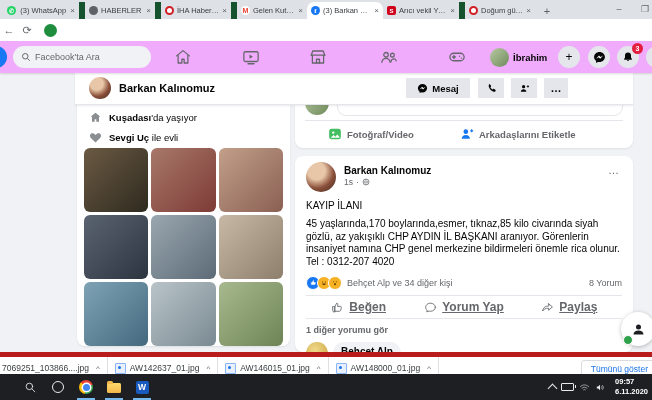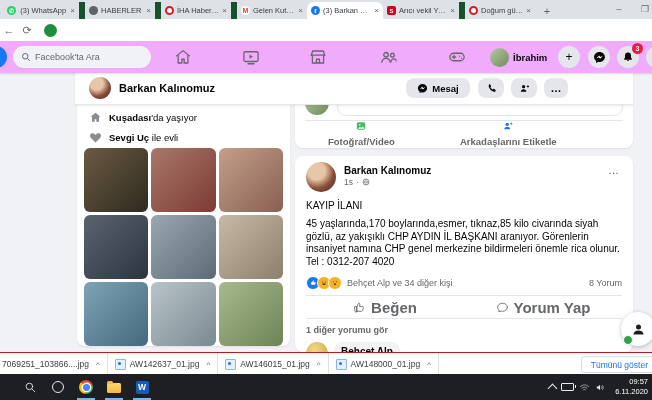--- a/index.html
+++ b/index.html
@@ -47,67 +47,67 @@
   .fbuser .nm{font-size:9.5px;font-weight:bold;color:#050505;}
   .fbcirc{position:absolute;top:5px;width:22px;height:22px;border-radius:50%;background:#e4e6eb;display:flex;align-items:center;justify-content:center;color:#050505;}
   .badge{position:absolute;top:-3px;right:-4px;min-width:11px;height:11px;border-radius:6px;background:#e41e3f;color:#fff;font-size:7px;font-weight:bold;display:flex;align-items:center;justify-content:center;padding:0 1px;box-sizing:border-box;}
 
   
   .content{position:absolute;top:73px;left:0;width:652px;height:279px;background:#f0f2f5;}
   .card{position:absolute;background:#fff;box-shadow:0 1px 2px rgba(0,0,0,.08);}
   .stickybar{left:75px;top:0;width:558px;height:31px;border-bottom:1px solid #e4e6eb;z-index:4;}
   .stickybar .av{position:absolute;left:14px;top:4px;width:22px;height:22px;border-radius:50%;}
   .stickybar .nm{position:absolute;left:44px;top:9px;font-size:11px;font-weight:bold;color:#050505;}
-  .pillbtn{position:absolute;top:5px;height:20px;border-radius:8px;background:#e4e6eb;display:flex;align-items:center;justify-content:center;gap:4px;font-size:9.5px;font-weight:bold;color:#050505;box-sizing:border-box;}
+  .pillbtn{position:absolute;top:5px;height:20px;border-radius:0;background:#e4e6eb;display:flex;align-items:center;justify-content:center;gap:4px;font-size:9.5px;font-weight:bold;color:#050505;box-sizing:border-box;}
   .pillbtn svg{width:11px;height:11px;}
 
   .leftcard{left:77px;top:31px;width:213px;height:242px;border-radius:0 0 8px 8px;}
   .introrow{display:flex;align-items:center;gap:7px;font-size:9.5px;color:#050505;margin:7px 0 0 12px;}
   .introrow svg{width:13px;height:13px;fill:#8a8d91;}
   .photogrid{position:absolute;left:7px;top:44px;width:199px;display:grid;grid-template-columns:repeat(3,1fr);gap:3px;}
   .ph{height:64px;border-radius:6px;}
 
   .composer{left:295px;top:31px;width:338px;height:44px;border-radius:0 0 8px 8px;overflow:hidden;}
   .composer .cav{position:absolute;left:10px;top:-13px;width:24px;height:24px;border-radius:50%;}
   .composer .cpill{position:absolute;left:42px;right:10px;top:-8px;height:18px;border:1px solid #e4e6eb;border-radius:9px;}
   .composer .cdiv{position:absolute;left:10px;right:10px;top:16px;height:1px;background:#e4e6eb;}
-  .copt{position:absolute;top:17px;height:26px;display:flex;align-items:center;gap:5px;font-size:9.5px;font-weight:bold;color:#65676b;flex-direction:column;}
+  .copt{position:absolute;top:17px;height:26px;display:flex;align-items:center;gap:5px;font-size:9.5px;font-weight:bold;color:#65676b;}
 
   .post{left:295px;top:83px;width:338px;height:196px;border-radius:8px;overflow:hidden;padding:0 11px;box-sizing:border-box;}
   .phead{position:relative;height:40px;padding-top:7px;box-sizing:border-box;}
   .phead .av{position:absolute;left:0;top:6px;width:30px;height:30px;border-radius:50%;}
   .phead .nm{position:absolute;left:38px;top:9px;font-size:10px;font-weight:bold;color:#050505;}
   .phead .tm{position:absolute;left:38px;top:21px;font-size:8.5px;color:#65676b;display:flex;align-items:center;gap:3px;}
   .phead .more{position:absolute;right:2px;top:8px;color:#65676b;font-size:11px;letter-spacing:1px;}
   .ptitle{font-size:10px;color:#050505;margin-top:4px;}
   .pbody{font-size:10px;line-height:12.5px;color:#050505;margin-top:7px;}
   .ptel{font-size:10px;line-height:12.5px;color:#050505;}
   .reactrow{display:flex;align-items:center;margin-top:7px;height:15px;}
   .rcluster{display:flex;}
   .remoji{width:12px;height:12px;border-radius:50%;border:1.5px solid #fff;margin-left:-3px;display:flex;align-items:center;justify-content:center;}
   .remoji:first-child{margin-left:0;}
   .remoji.like{background:#1877f2;}
   .remoji.yellow{background:#f7b125;}
   .rsummary{font-size:9px;color:#65676b;margin-left:5px;flex:1;}
   .rcomments{font-size:9px;color:#65676b;}
   .pdivider{height:1px;background:#e4e6eb;margin-top:5px;}
   .pactions{display:flex;height:22px;}
-  .pact{flex:1;display:flex;align-items:center;justify-content:center;gap:5px;font-size:15px;font-weight:bold;color:#65676b;}
+  .pact{flex:1;display:flex;align-items:center;justify-content:center;gap:5px;font-size:12px;font-weight:bold;color:#65676b;text-decoration:underline;}
   .pact svg{width:13px;height:13px;stroke:#65676b;fill:none;stroke-width:1.6;stroke-linejoin:round;stroke-linecap:round;}
   .viewmore{font-size:9px;font-weight:bold;color:#65676b;margin-top:6px;}
   .commentrow{display:flex;margin-top:7px;gap:5px;}
   .commentrow .av{width:22px;height:22px;border-radius:50%;flex:none;}
   .cbubble{background:#f0f2f5;border-radius:12px;padding:4px 8px 5px;max-width:262px;}
   .cauthor{font-size:10px;font-weight:bold;color:#050505;}
 
   .chathead{position:absolute;left:621px;top:239px;width:34px;height:34px;border-radius:50%;background:#fff;box-shadow:0 1px 4px rgba(0,0,0,.25);display:flex;align-items:center;justify-content:center;}
   .chathead .dot{position:absolute;left:2px;bottom:1px;width:8px;height:8px;border-radius:50%;background:#31a24c;border:1.5px solid #fff;}
 
   
-  .dlbar{position:absolute;top:352px;left:0;width:652px;height:22px;background:#fff;border-top:1px solid #b91c1c;display:flex;align-items:stretch;z-index:8;}
+  .dlbar{position:absolute;top:352px;left:0;width:652px;height:22px;background:#fff;border-top:5px solid #b91c1c;display:flex;align-items:stretch;z-index:8;}
   .dlitem{display:flex;align-items:center;gap:4px;padding:0 7px;border-right:1px solid #e0e0e0;font-size:8.5px;color:#3c4043;white-space:nowrap;}
   .dlitem.cut{padding-left:2px;}
   .jpgico{width:9px;height:9px;border:1px solid #8ab4f8;border-radius:1px;background:#e8f0fe;position:relative;flex:none;}
   .jpgico::after{content:"";position:absolute;left:2px;top:2px;width:3px;height:3px;border-radius:50%;background:#1a73e8;}
   .dlcaret{color:#5f6368;font-size:8px;margin-left:3px;}
   .showall{position:absolute;right:-6px;top:3px;height:15px;padding:0 9px;border:1px solid #dadce0;border-radius:3px;background:#fff;color:#1a73e8;font-size:8.5px;display:flex;align-items:center;}
 
   
   .taskbar{position:absolute;top:374px;left:0;width:652px;height:26px;background:#1d1f23;display:flex;align-items:center;z-index:9;}
   .tbi{width:28px;height:26px;display:flex;align-items:center;justify-content:center;position:relative;}
@@ -118,21 +118,21 @@
   .chromeico::after{content:"";position:absolute;inset:3.5px;border-radius:50%;background:#4285f4;box-shadow:0 0 0 1.5px #fff;}
   .folder{width:14px;height:10px;background:linear-gradient(#ffd86b,#f2b94c);border-radius:1.5px;position:relative;margin-top:2px;}
   .folder::before{content:"";position:absolute;top:-2.5px;left:0;width:6px;height:3px;background:#f2b94c;border-radius:1.5px 1.5px 0 0;}
   .word{width:13px;height:13px;background:#185abd;border-radius:2px;color:#fff;font-size:8.5px;font-weight:bold;display:flex;align-items:center;justify-content:center;}
   .word::after{content:"W";}
   .tray{position:absolute;right:46px;top:0;height:26px;display:flex;align-items:center;gap:5px;}
   .tray svg{width:11px;height:11px;stroke:#e8eaed;fill:none;stroke-width:1.3;stroke-linecap:round;}
   .chevup{width:6px;height:6px;border-left:1.3px solid #e8eaed;border-top:1.3px solid #e8eaed;transform:rotate(45deg);margin-top:3px;}
   .batt{width:11px;height:6px;border:1px solid #e8eaed;border-radius:1px;position:relative;}
   .batt::after{content:"";position:absolute;right:-3px;top:1px;width:1.5px;height:2.5px;background:#e8eaed;}
-  .clock{position:absolute;right:4px;top:3px;text-align:right;color:#fff;font-size:7.5px;line-height:10px;}
+  .clock{position:absolute;right:4px;top:3px;color:#fff;font-size:7.5px;line-height:10px;font-weight:bold;}
 </style>
 </head>
 <body>
 
 <div class="screen">
 
   <div class="tabstrip">
     <div class="tab">
       <span class="fav whatsapp"></span>
       <span class="tlabel">(3) WhatsApp</span>
@@ -367,20 +367,26 @@
               <path d="M7 10.5v9.5M3.5 10.5H7V20H4.5a1 1 0 01-1-1zM7 10.5L10.5 4c1.5 0 2.6 1 2.1 3l-.6 3h5.5c1 0 1.9.9 1.6 2l-1.3 5.4c-.3 1.1-1.1 1.6-2.2 1.6H7"></path>
             </svg>
           <span>Beğen</span>
         </div>
         <div class="pact">
           <svg viewBox="0 0 24 24">
               <path d="M21 11.5c0 4.1-4 7.5-9 7.5-1 0-2-.1-2.9-.4L5 20l.8-3C4.1 15.6 3 13.7 3 11.5 3 7.4 7 4 12 4s9 3.4 9 7.5z"></path>
             </svg>
           <span>Yorum Yap</span>
         </div>
+        <div class="pact">
+          <svg viewBox="0 0 24 24">
+              <path d="M14 5l7 6-7 6v-3.8C8.5 13.2 5.2 15.2 3 18.5c.8-6 4.5-9.3 11-9.5z"></path>
+            </svg>
+          <span>Paylaş</span>
+        </div>
       </div>
       <div class="pdivider" style="margin-top:0;"></div>
       <div class="viewmore">1 diğer yorumu gör</div>
       <div class="commentrow">
         <span class="av" style="background:radial-gradient(circle at 40% 35%,#f0d98a,#c9a13b)"></span>
         <div class="cbubble">
           <div class="cauthor">Behçet Alp</div>
 
         </div>
       </div>

